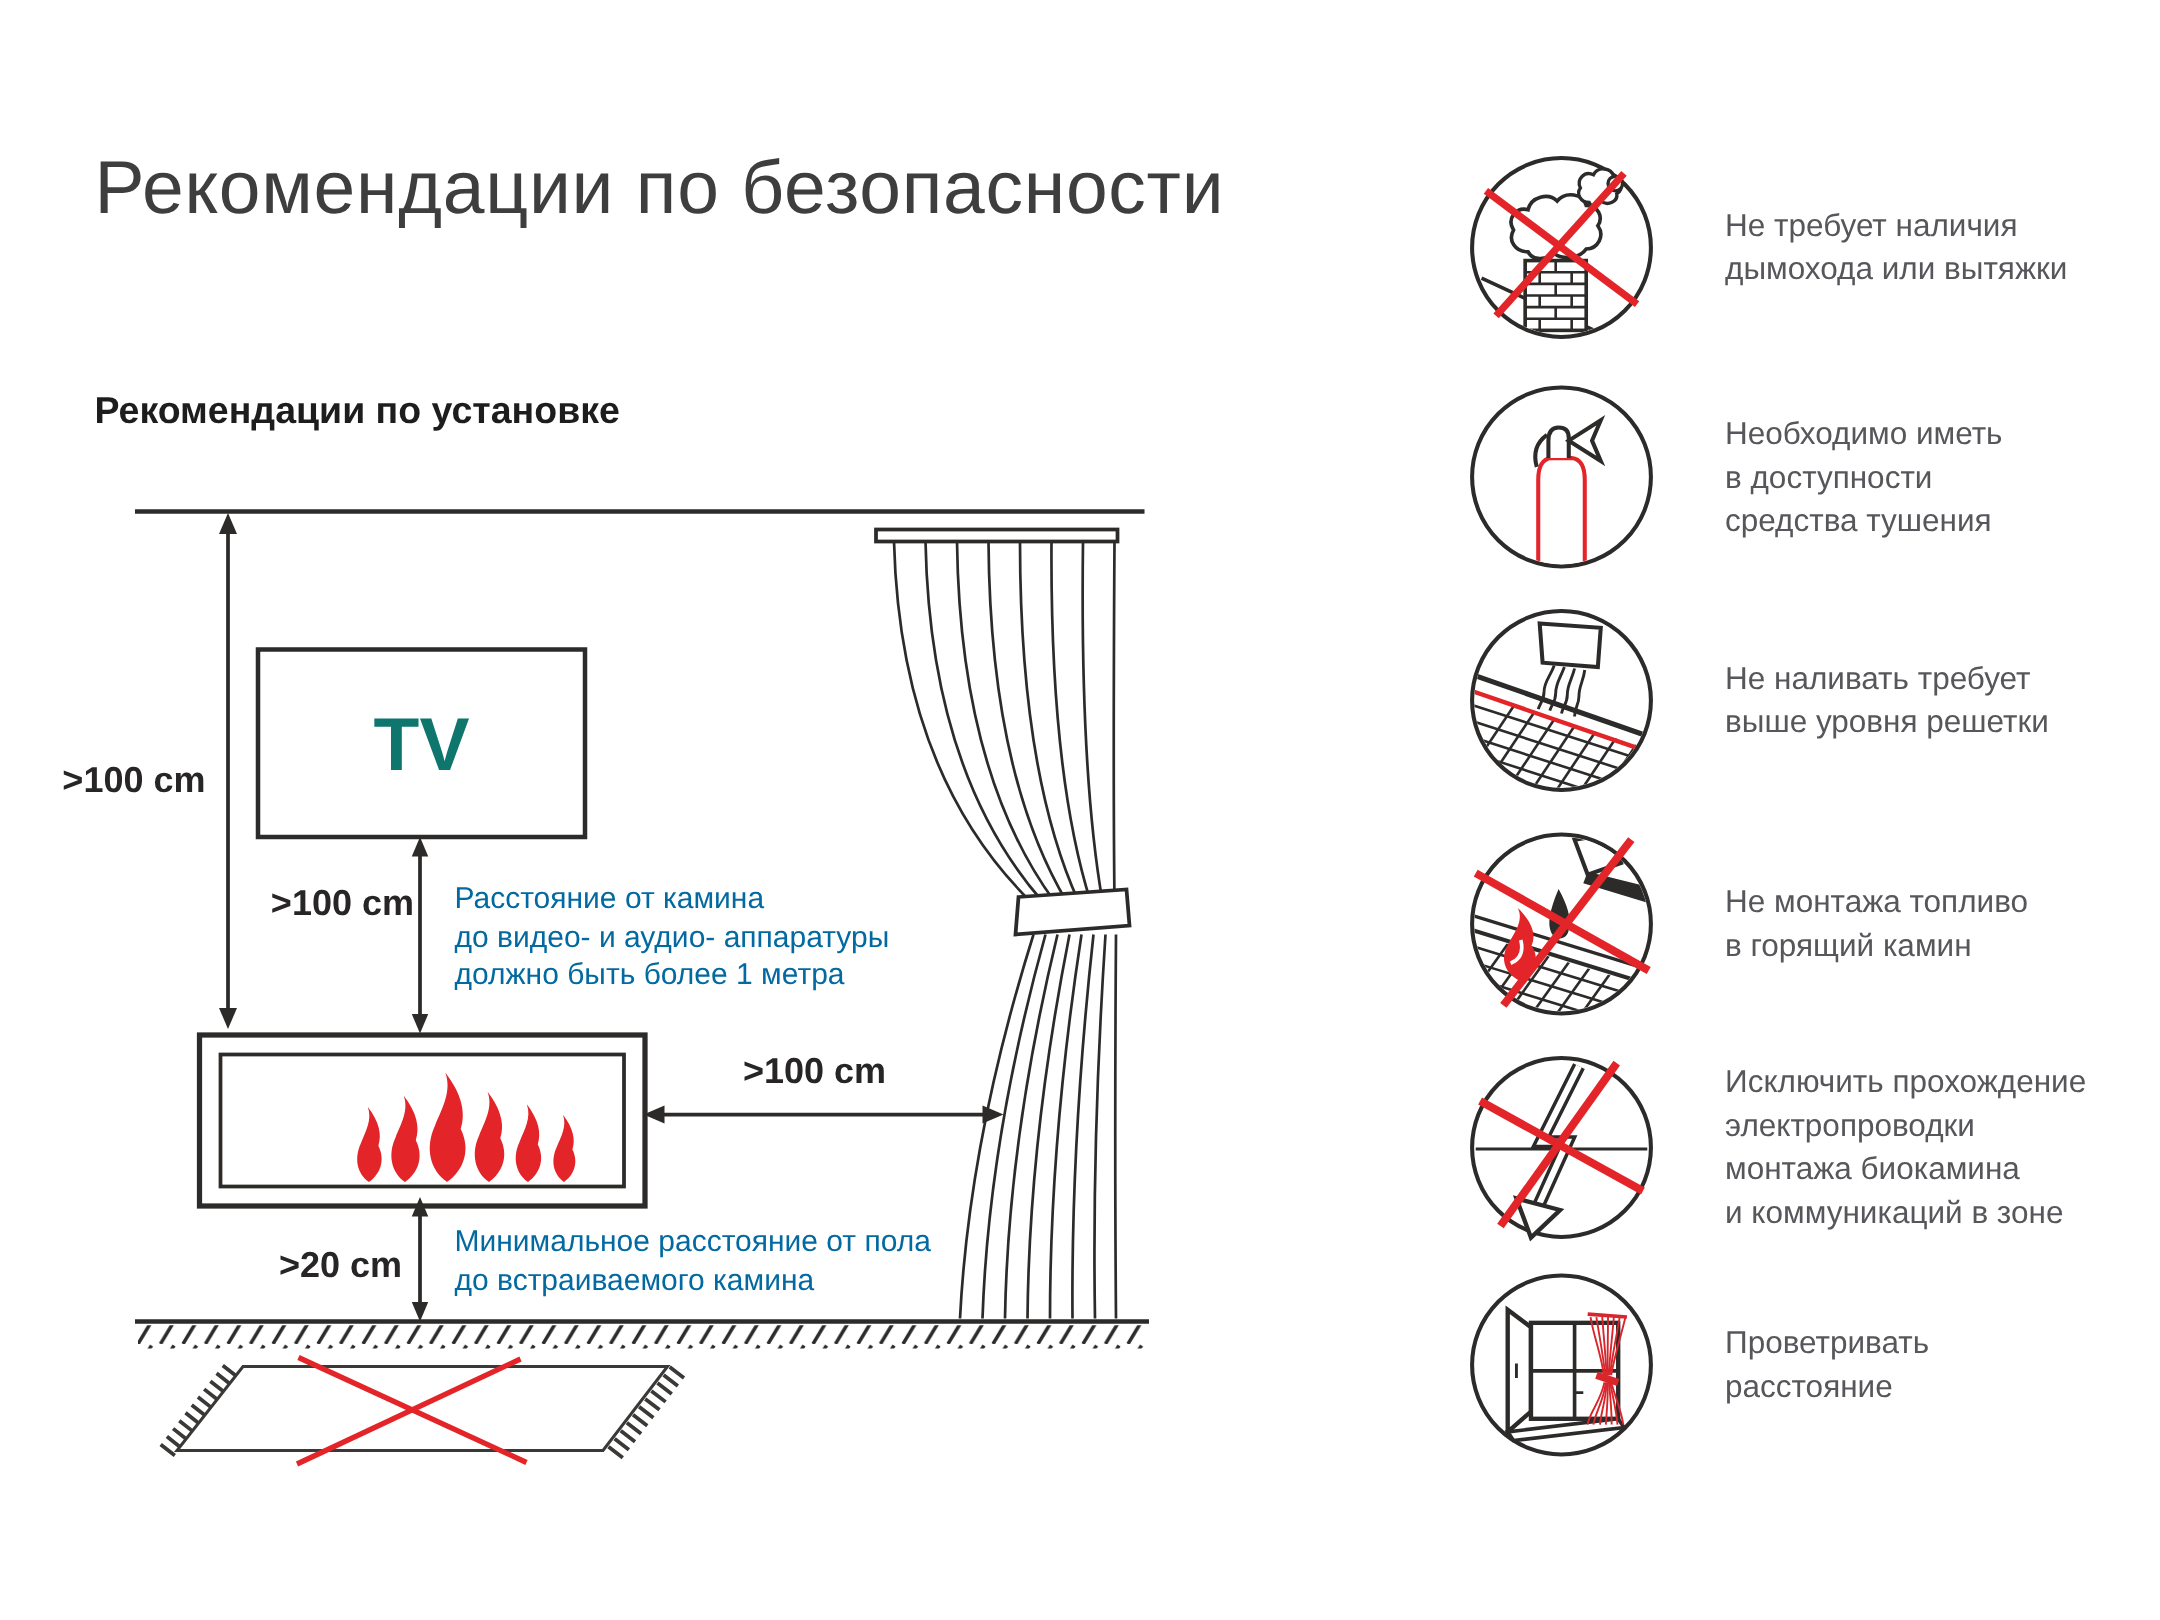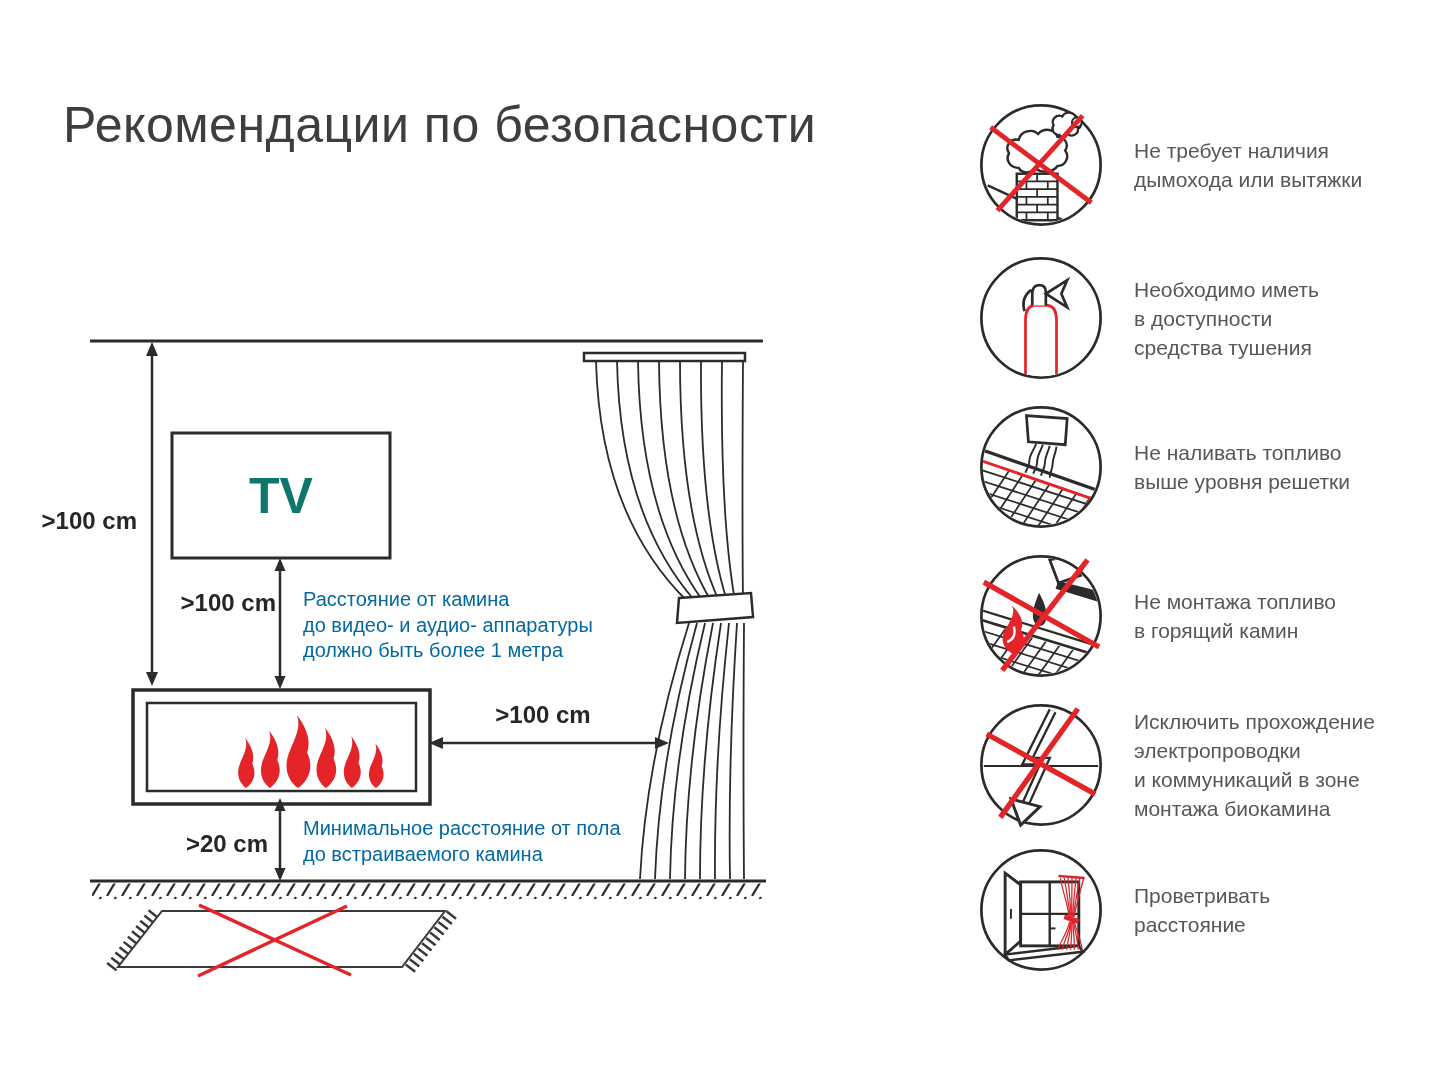--- a/index.html
+++ b/index.html
@@ -8,21 +8,21 @@
   .abs{position:absolute;}
   .title{left:63px;top:96px;font-size:50px;font-weight:300;color:#3f3e3e;letter-spacing:.5px;white-space:nowrap;}
   .subtitle{left:63px;top:260px;font-size:25px;font-weight:700;color:#1d1d1d;white-space:nowrap;}
   .dim{font-size:24px;font-weight:700;color:#272525;white-space:nowrap;}
   .dim.r{text-align:right;}
   .dim.c{text-align:center;}
   .note{font-size:20px;color:#0369a1;line-height:25.5px;white-space:nowrap;}
   .tvbox{left:172px;top:433px;width:218px;height:125px;display:flex;align-items:center;justify-content:center;
          font-size:50px;font-weight:700;color:#0f766e;}
   .diagram-svg{left:0;top:0;}
-  .safety-row{position:absolute;left:978px;display:flex;align-items:center;gap:30px;}
+  .safety-row{position:absolute;left:978px;display:flex;align-items:center;gap:46px;}
   .safety-text{font-size:21px;color:#57565a;line-height:29px;white-space:nowrap;}
   svg{display:block;}
 </style>
 </head>
 <body>
 
 <div class="canvas">
 
   <svg class="abs diagram-svg" width="1440" height="1080" viewBox="0 0 1440 1080" fill="none">
     <defs>
@@ -98,20 +98,21 @@
       <line x1="452" y1="914" x2="409" y2="970" stroke="#3a3937" stroke-width="12" stroke-dasharray="2.5 4.2"></line>
       <polygon points="162,911 445,911 402,967 118,967" fill="#fff" stroke="#3a3937" stroke-width="2"></polygon>
       <g stroke="#e32428" stroke-width="3.5">
         <line x1="199" y1="905" x2="351" y2="975"></line>
         <line x1="347" y1="906" x2="198" y2="976"></line>
       </g>
     </g>
   </svg>
 
   <h1 class="abs title" style="margin:0;font-weight:300;">Рекомендации по безопасности</h1>
+  <h2 class="abs subtitle" style="margin:0;">Рекомендации по установке</h2>
 
   <div class="abs tvbox">TV</div>
 
   <div class="abs dim r" style="left:37px;top:507px;width:100px;">&gt;100 cm</div>
   <div class="abs dim r" style="left:160px;top:589px;width:116px;">&gt;100 cm</div>
   <div class="abs dim c" style="left:467px;top:701px;width:152px;">&gt;100 cm</div>
   <div class="abs dim r" style="left:160px;top:830px;width:108px;">&gt;20 cm</div>
 
   <div class="abs note" style="left:303px;top:587px;">
     <div>Расстояние от камина</div>
@@ -219,21 +220,21 @@
         <g stroke="#2d2b2a" stroke-width="2">
           <path d="M60 41 C 57 49 53 52 53 59 C 53 65 50 67 49 71"></path>
           <path d="M67 42 C 64 50 61 53 61 60 C 61 66 58 68 57 72"></path>
           <path d="M74 43 C 72 51 69 54 69 61 C 69 67 66 69 65 74"></path>
           <path d="M81 44 C 80 52 77 55 77 62 C 77 68 74 70 74 76"></path>
         </g>
         <polygon points="50,12 92,15 90,42 52,39" fill="#fff" stroke="#2d2b2a" stroke-width="2.8"></polygon>
       </g>
     </svg>
     <div class="safety-text">
-      <div>Не наливать топливо</div>
+      <div>Не наливать требует</div>
       <div>выше уровня решетки</div>
     </div>
   </div>
 
   <div class="safety-row" style="top:553px;">
     <svg width="126" height="126" viewBox="0 0 130 130" fill="none">
       <defs>
         <clipPath id="c4a">
             <circle cx="65" cy="65" r="60"></circle>
           </clipPath>
@@ -283,22 +284,22 @@
       <path d="M77 9 L51 61 L69 61 L46 112" stroke="#fff" stroke-width="4.2"></path>
       <polygon points="34,100 64,108 44,127" fill="#fff" stroke="#2d2b2a" stroke-width="3"></polygon>
       <g stroke="#e32428" stroke-width="5.5">
         <line x1="9" y1="33" x2="121" y2="95"></line>
         <line x1="103" y1="7" x2="23" y2="119"></line>
       </g>
     </svg>
     <div class="safety-text">
       <div>Исключить прохождение</div>
       <div>электропроводки</div>
+      <div>монтажа биокамина</div>
       <div>и коммуникаций в зоне</div>
-      <div>монтажа биокамина</div>
     </div>
   </div>
 
   <div class="safety-row" style="top:847px;">
     <svg width="126" height="126" viewBox="0 0 130 130" fill="none">
       <circle cx="65" cy="65" r="61.5" stroke="#2d2b2a" stroke-width="2.8" fill="#fff"></circle>
       <polygon points="28,27 44,39 44,97 28,111" fill="#fff" stroke="#2d2b2a" stroke-width="3"></polygon>
       <line x1="34" y1="64" x2="34" y2="74" stroke="#2d2b2a" stroke-width="2"></line>
       <rect x="44" y="36" width="60" height="66" fill="#fff" stroke="#2d2b2a" stroke-width="3"></rect>
       <line x1="44" y1="69" x2="104" y2="69" stroke="#2d2b2a" stroke-width="2.5"></line>

